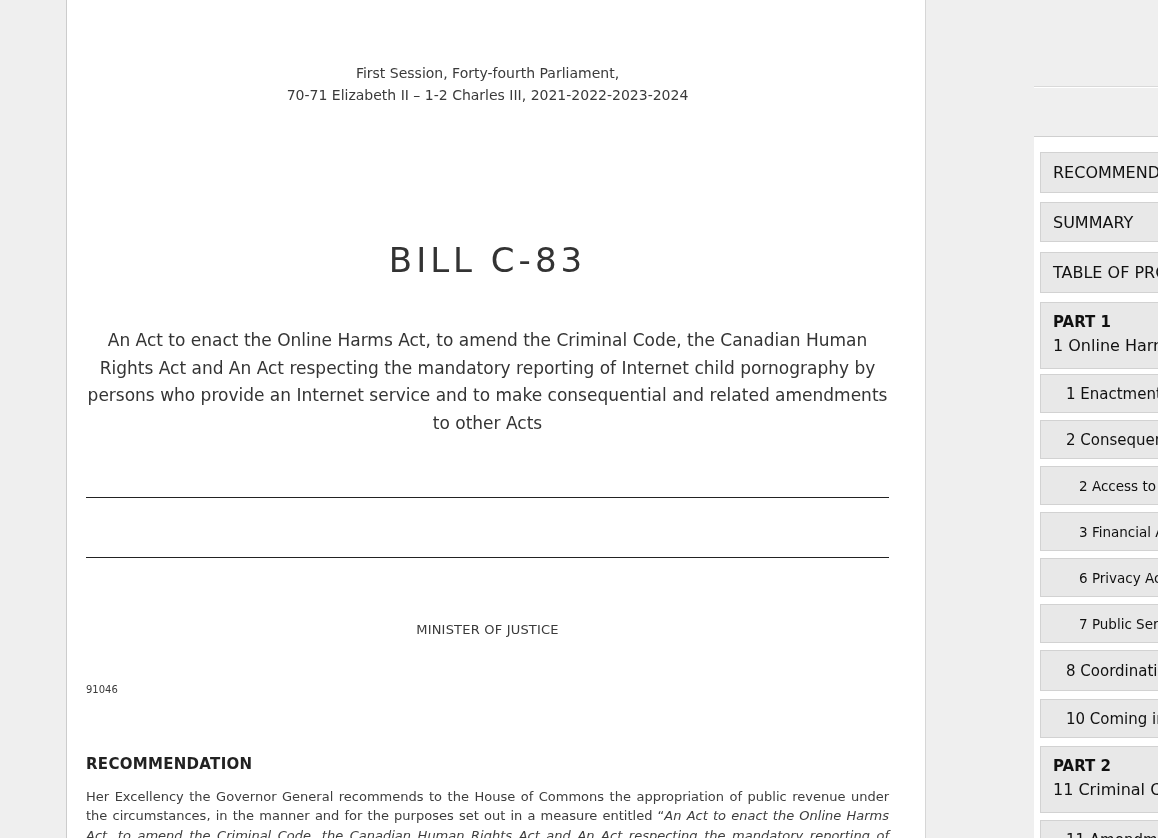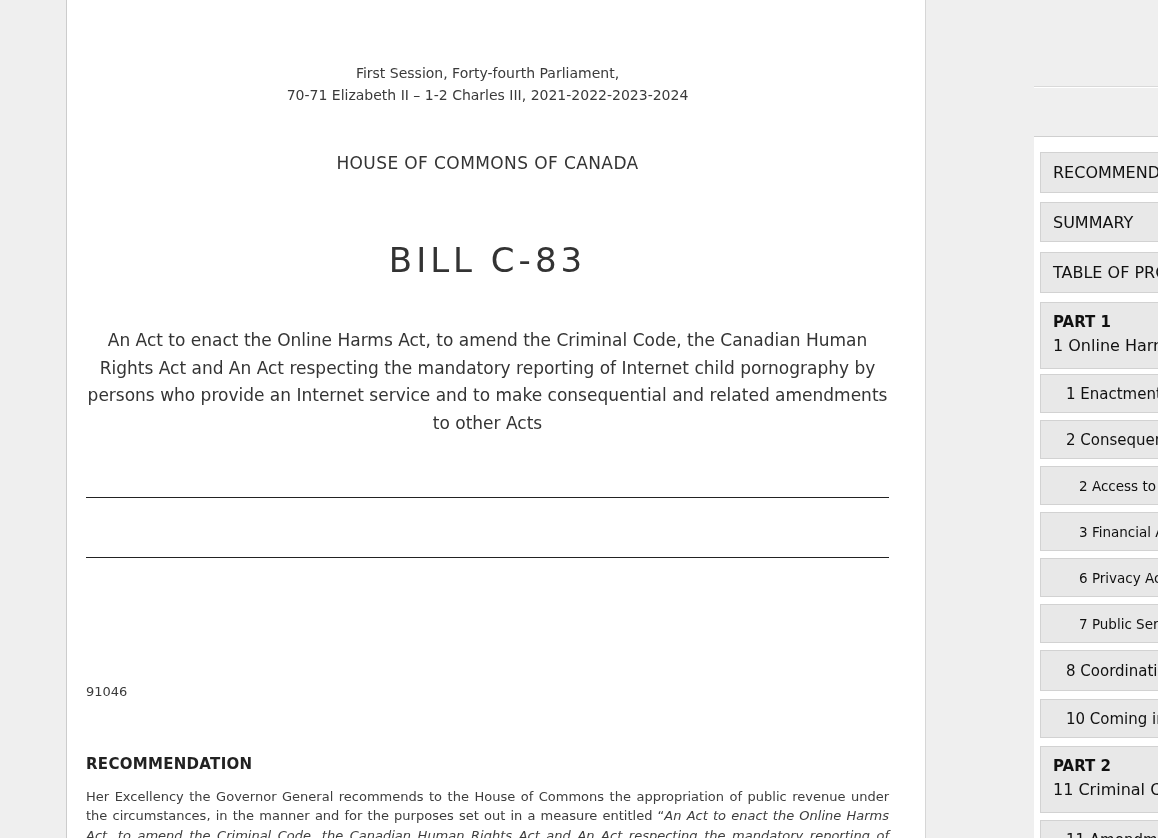--- a/index.html
+++ b/index.html
@@ -24,21 +24,21 @@
   .chamber { top:153px; font-size:17px; letter-spacing:0.4px; color:#343434; }
   .bill-number { top:240px; font-size:34px; letter-spacing:4px; color:#333; font-weight:400; }
   .long-title { top:327px; font-size:17px; line-height:27.5px; color:#343434; white-space:pre-line; }
 
   .rule { height:0; border-top:1.5px solid #222; }
   .rule1 { top:497px; }
   .rule2 { top:557px; }
 
   .first-reading { top:523px; font-size:14px; letter-spacing:0.2px; color:#3a3a3a; }
   .minister { top:622px; font-size:13px; letter-spacing:0.2px; color:#3a3a3a; }
-  .bill-code { top:684px; font-size:13px; color:#3a3a3a; text-align:left; }
+  .bill-code { top:684px; font-size:10px; color:#3a3a3a; text-align:left; }
 
   .rec-heading { top:755px; font-size:15px; font-weight:bold; letter-spacing:0.3px; color:#222; text-align:left; }
   .rec-paragraph {
     top:787px; font-size:13px; line-height:19.3px; color:#3d3d3d;
     text-align:justify;
   }
   .rec-paragraph .it { font-style:italic; }
 
   
   .sidebar { position:absolute; left:1034px; top:0; width:124px; height:838px; background:#ffffff; }
@@ -61,34 +61,34 @@
   .part-title { display:block; font-size:16px; }
 </style>
 </head>
 <body>
 
 <div class="page">
 
   <div class="abs centered session-lines">First Session, Forty-fourth Parliament,
 70-71 Elizabeth II – 1-2 Charles III, 2021-2022-2023-2024</div>
 
-  <div class="abs centered chamber">HOUSE OF COMMONS OF CANADA</div>
 
   <div class="abs centered bill-number">BILL C-83</div>
 
   <div class="abs centered long-title">An Act to enact the Online Harms Act, to amend the Criminal Code, the Canadian Human
 Rights Act and An Act respecting the mandatory reporting of Internet child pornography by
 persons who provide an Internet service and to make consequential and related amendments
 to other Acts</div>
 
   <div class="abs rule rule1"></div>
 
 
   <div class="abs rule rule2"></div>
 
+  <div class="abs centered minister">MINISTER OF JUSTICE</div>
 
   <div class="abs bill-code">91046</div>
 
   <div class="abs rec-heading">RECOMMENDATION</div>
 
   <p class="abs rec-paragraph"><span>Her Excellency the Governor General recommends to the House of Commons the appropriation of public revenue under the circumstances, in the manner and for the purposes set out in a measure entitled “</span><span class="it">An Act to enact the Online Harms Act, to amend the Criminal Code, the Canadian Human Rights Act and An Act respecting the mandatory reporting of Internet child pornography by persons who provide an Internet service and to make consequential and related amendments to other Acts</span></p>
 
 </div>
 
 <div class="sidebar">

